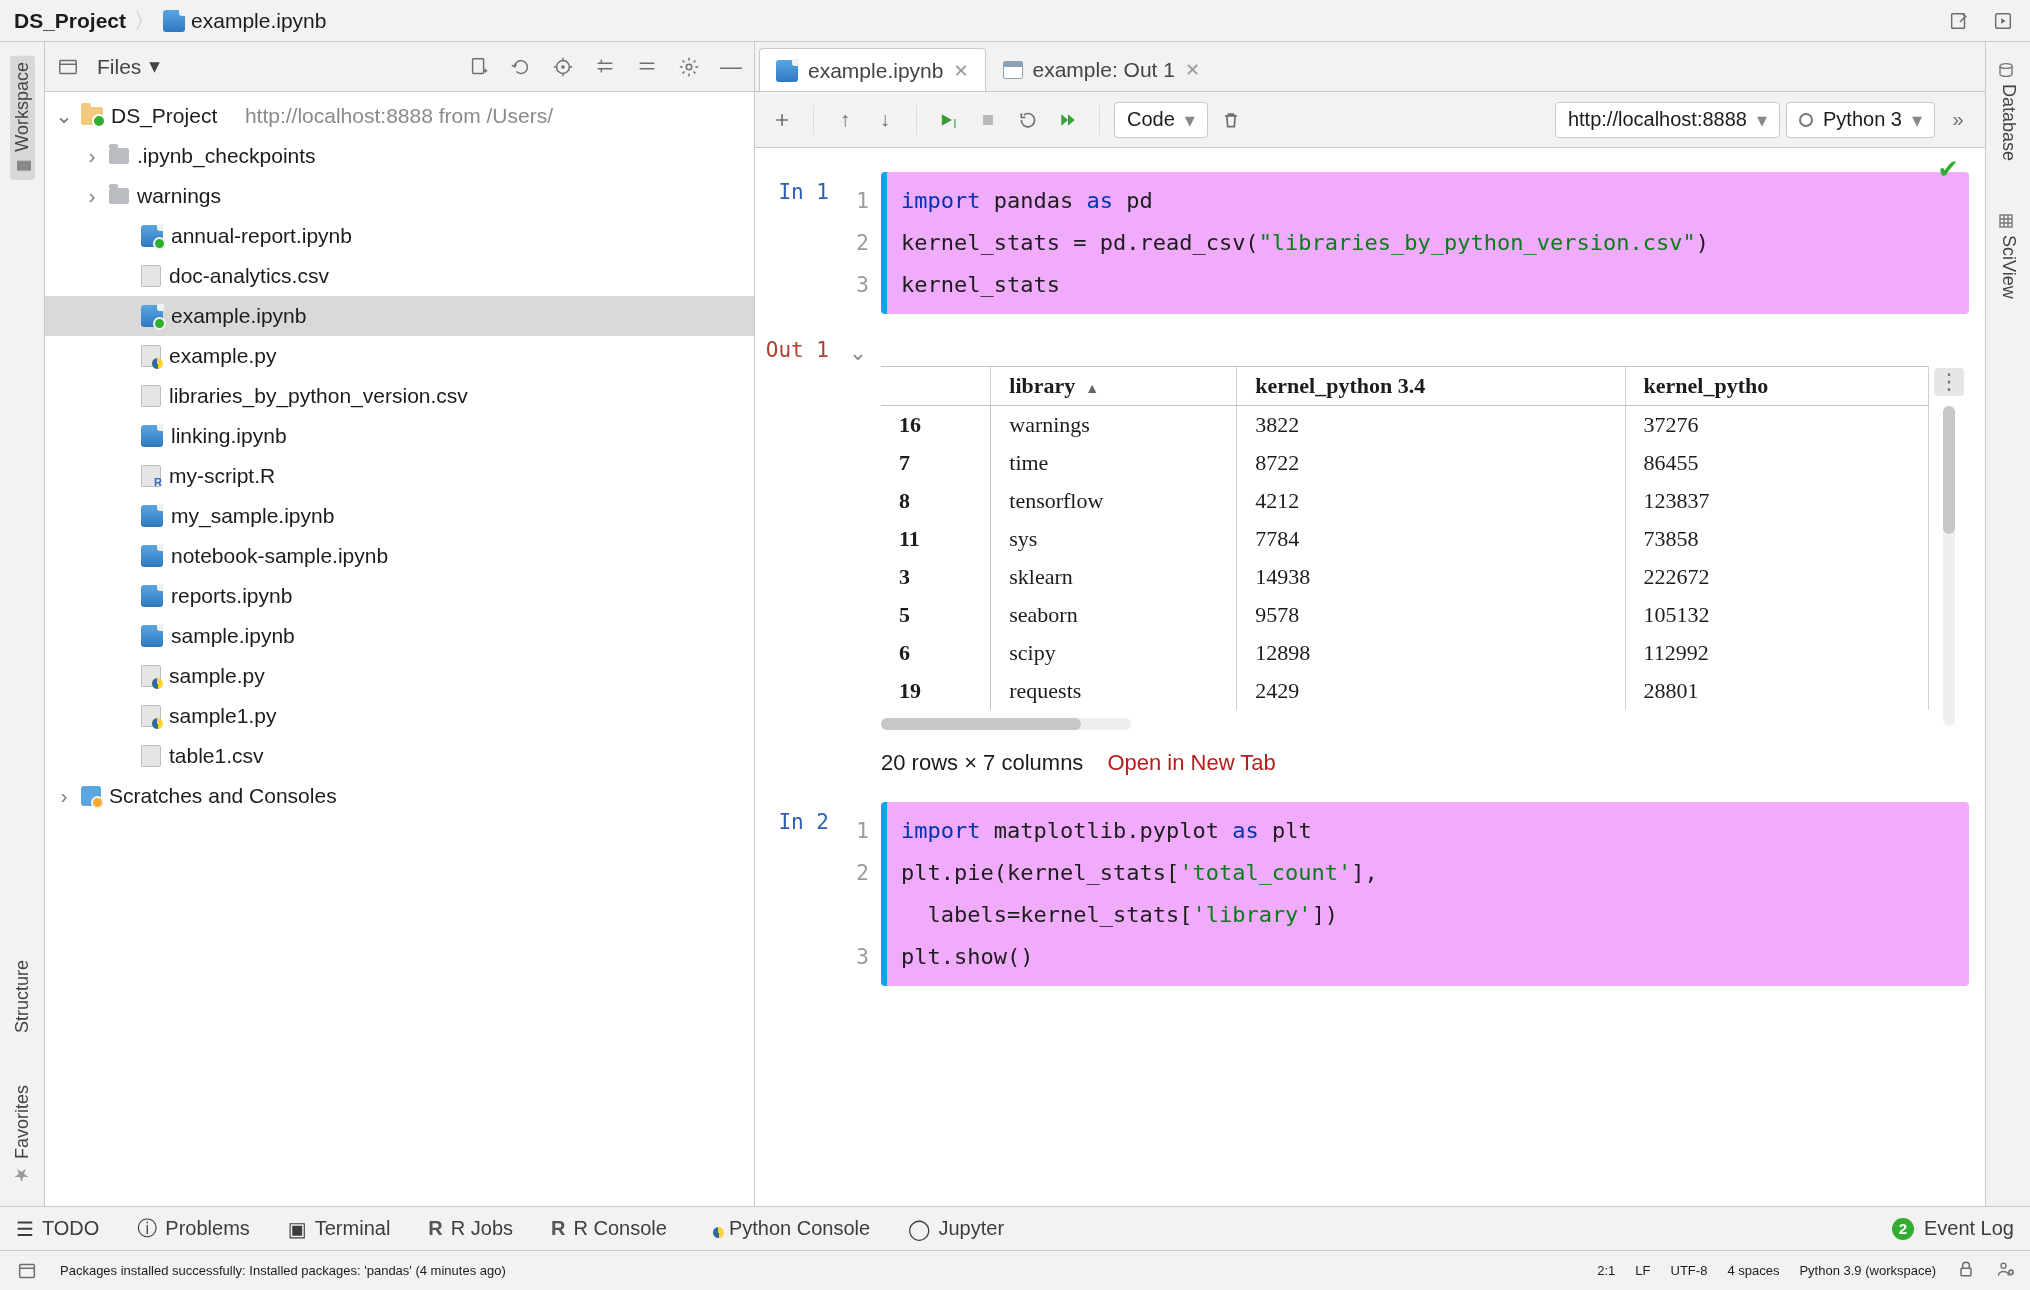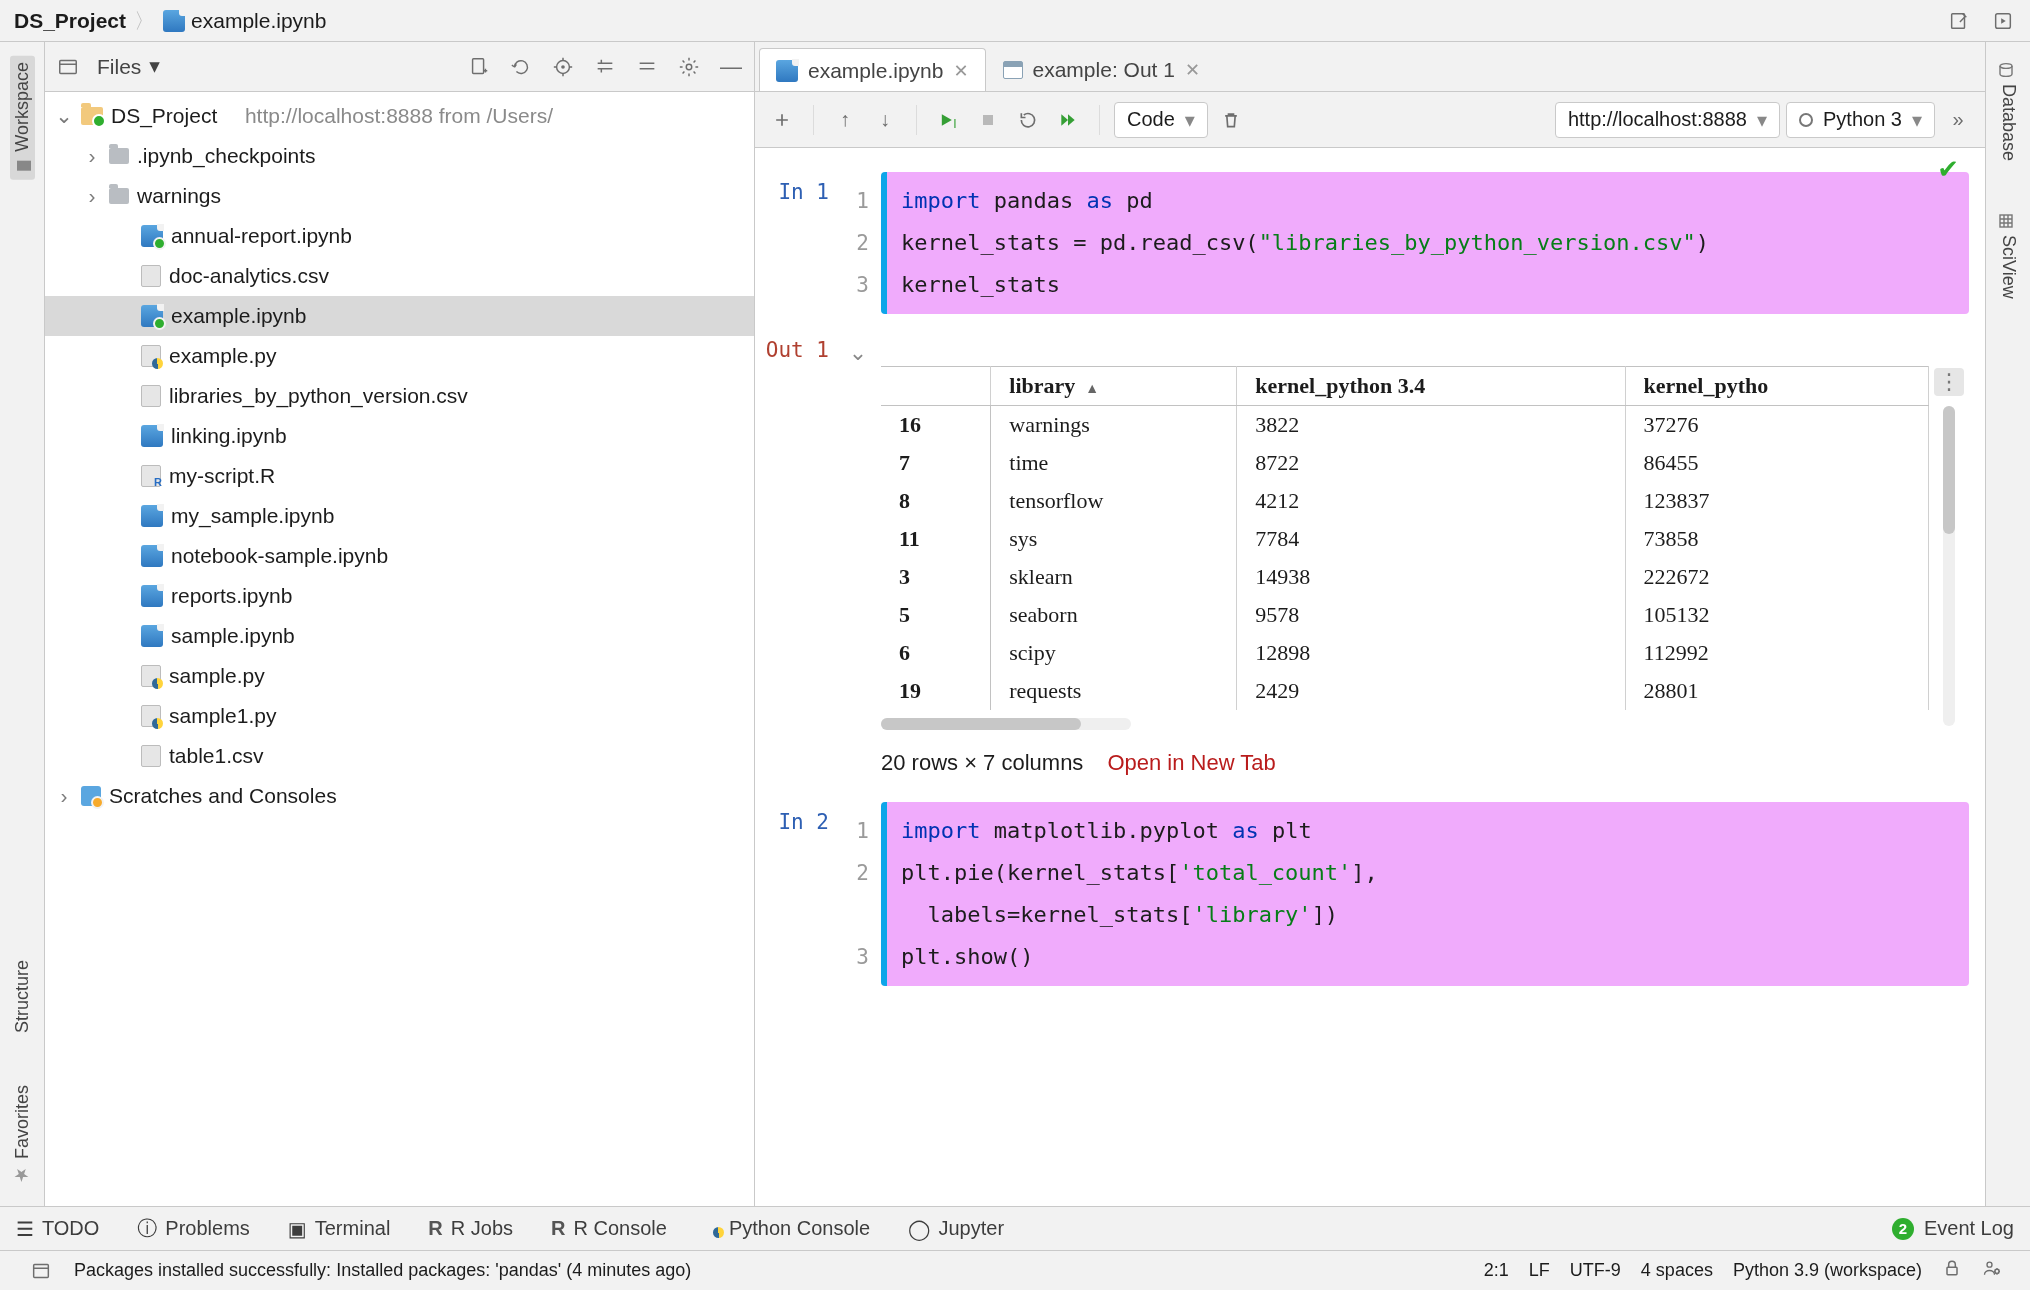--- a/index.html
+++ b/index.html
@@ -168,21 +168,21 @@
   .kw{color:var(--code-kw);} .str{color:var(--code-str);}
 
   
   .bottom-tabs{height:44px;display:flex;align-items:center;gap:38px;padding:0 16px;
     border-top:1px solid var(--border);background:var(--panel-bg);font-size:20px;color:#3d3d3d;}
   .bottom-tabs .tabitem{display:flex;align-items:center;gap:8px;}
   .bottom-tabs .right{margin-left:auto;display:flex;align-items:center;gap:10px;}
   .badge{display:inline-flex;align-items:center;justify-content:center;width:22px;height:22px;border-radius:50%;background:#2fae2f;color:#fff;font-size:15px;font-weight:700;}
 
   
-  .status-bar{height:40px;display:flex;align-items:center;padding:0 28px;gap:20px;font-size:18px;
+  .status-bar{height:40px;display:flex;align-items:center;padding:0 14px;gap:20px;font-size:13px;
     border-top:1px solid var(--border);background:var(--panel-bg);}
   .status-bar .grow{flex:1;}
   .lock-icon,.gear-user-icon{color:var(--grey-icon);}
 
   .icon-svg{width:20px;height:20px;display:inline-block;}
   .chev-down{display:inline-block;transform:translateY(-1px);}
 </style>
 </head>
 <body>
 
@@ -617,21 +617,21 @@
   <span class="tb-icon">
     <svg viewBox="0 0 24 24">
         <rect x="4" y="5" width="16" height="14" rx="1"></rect>
         <path d="M4 9h16"></path>
       </svg>
   </span>
   <span>Packages installed successfully: Installed packages: 'pandas' (4 minutes ago)</span>
   <span class="grow"></span>
   <span>2:1</span>
   <span>LF</span>
-  <span>UTF-9</span>
+  <span>UTF-8</span>
   <span>4 spaces</span>
   <span>Python 3.9 (workspace)</span>
   <span class="lock-icon">
     <svg class="icon-svg" viewBox="0 0 24 24" fill="none" stroke="currentColor" stroke-width="1.8">
         <rect x="6" y="11" width="12" height="9" rx="1"></rect>
         <path d="M8 11V8a4 4 0 0 1 8 0v3"></path>
       </svg>
   </span>
   <span class="gear-user-icon">
     <svg class="icon-svg" viewBox="0 0 24 24" fill="none" stroke="currentColor" stroke-width="1.6">

